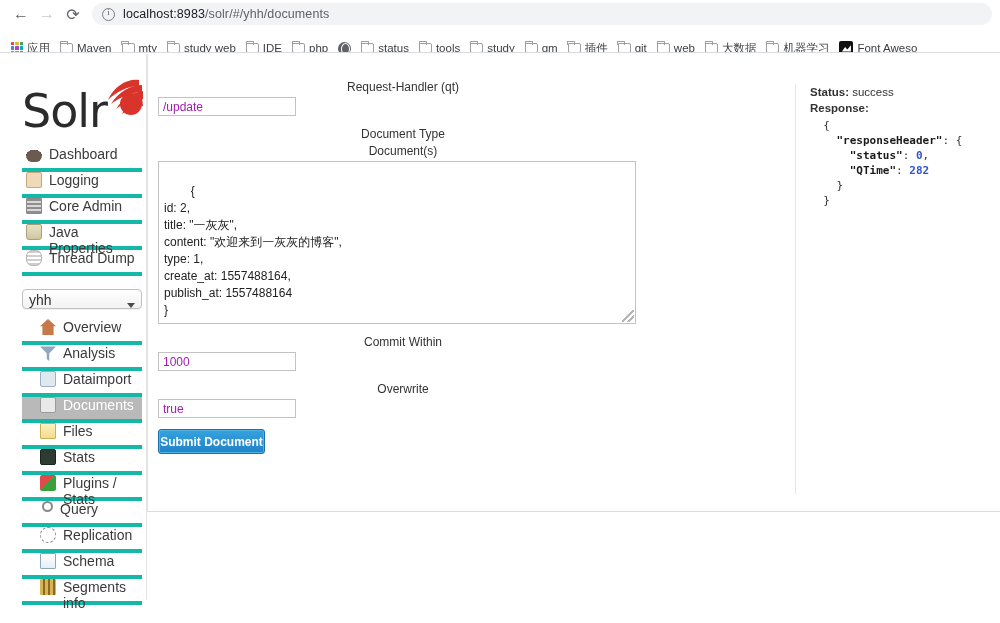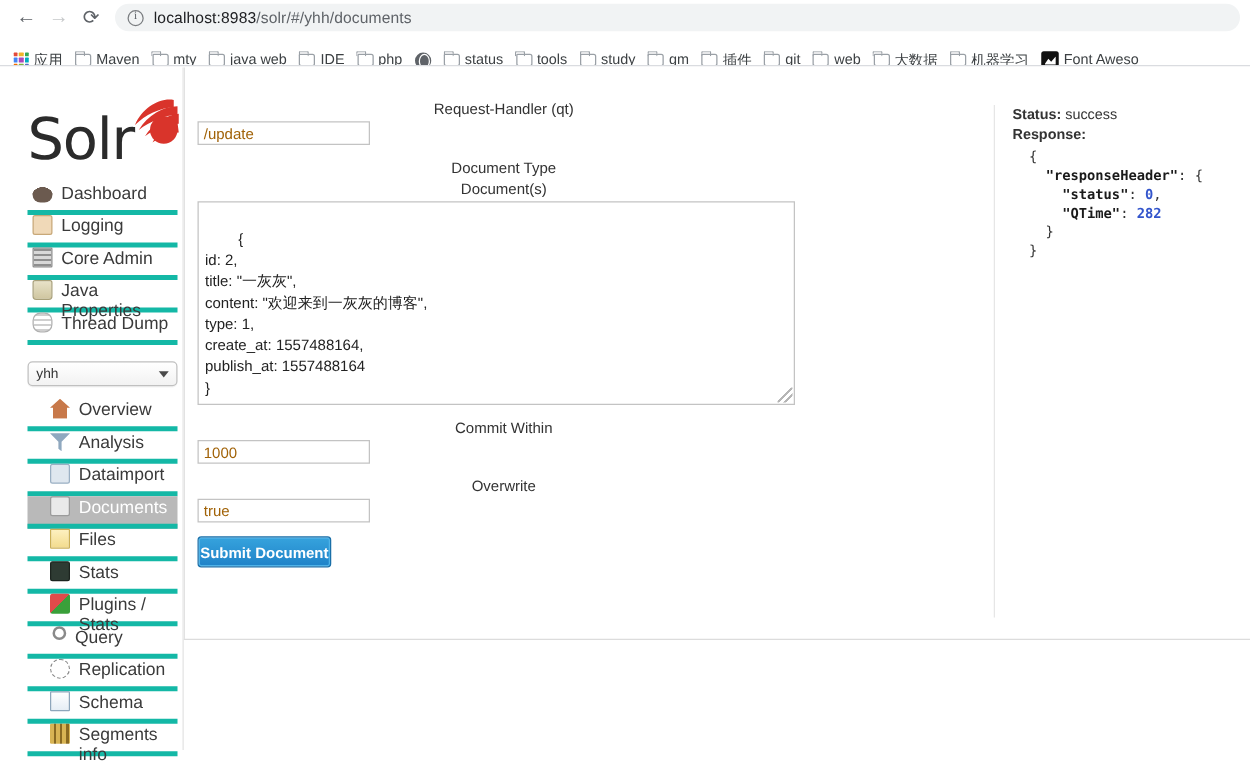--- a/index.html
+++ b/index.html
@@ -125,21 +125,21 @@
     width: 16px; height: 16px; margin-right: 7px; flex: none;
     position: relative;
   }
   .nav-item.active { background: #b9b9b9; color: #ffffff; }
   .core-nav .nav-item { padding-left: 18px; }
 
   #core-select {
     position: absolute; left: 8px; top: 235px; width: 120px; height: 20px;
     border: 1px solid #c0c0c0; border-radius: 4px;
     background: linear-gradient(#ffffff, #f2f2f2);
-    font-size: 11px; color: #333; display: flex; align-items: center;
+    font-size: 14px; color: #333; display: flex; align-items: flex-end;
     padding: 0 6px; box-shadow: 0 1px 0 rgba(0,0,0,0.05);
   }
   #core-select .caret {
     margin-left: auto; width: 0; height: 0;
     border-left: 4px solid transparent; border-right: 4px solid transparent;
     border-top: 5px solid #4a4a4a;
   }
 
   
   .i-dash { background: radial-gradient(circle at 50% 80%, #6b5a4f 0 60%, transparent 61%); border-radius: 50% 50% 40% 40%; }
@@ -166,21 +166,21 @@
     border-bottom: 1px solid #dcdcdc;
     background: #ffffff;
   }
   #form-col { position: absolute; left: 10px; top: 26px; width: 490px; }
 
   .field-label {
     font-size: 12px; color: #333; margin-bottom: 3px; display: block; text-align: center;
   }
   .text-input {
     width: 138px; height: 19px; border: 1px solid #c3c3c3;
-    background: #fff; font-size: 12px; color: #a16207;
+    background: #fff; font-size: 12px; color: #a21caf;
     padding: 0 4px; line-height: 19px; margin-bottom: 11px;
     font-family: "Liberation Sans", sans-serif;
   }
   .sel-input {
     width: 188px; height: 19px; border: 1px solid #bdbdbd;
     border-radius: 4px; background: linear-gradient(#ffffff, #ededed);
     font-size: 12px; color: #222; padding: 0 6px; margin-bottom: 11px;
     display: flex; align-items: center;
     box-shadow: 0 1px 0 rgba(0,0,0,0.04);
   }
@@ -263,21 +263,21 @@
       <div class="bm">
         <span class="folder-icon"></span>
         <span class="bm-label">Maven</span>
       </div>
       <div class="bm">
         <span class="folder-icon"></span>
         <span class="bm-label">mty</span>
       </div>
       <div class="bm">
         <span class="folder-icon"></span>
-        <span class="bm-label">java web</span>
+        <span class="bm-label">study web</span>
       </div>
       <div class="bm">
         <span class="folder-icon"></span>
         <span class="bm-label">IDE</span>
       </div>
       <div class="bm">
         <span class="folder-icon"></span>
         <span class="bm-label">php</span>
       </div>
       <div class="bm">

